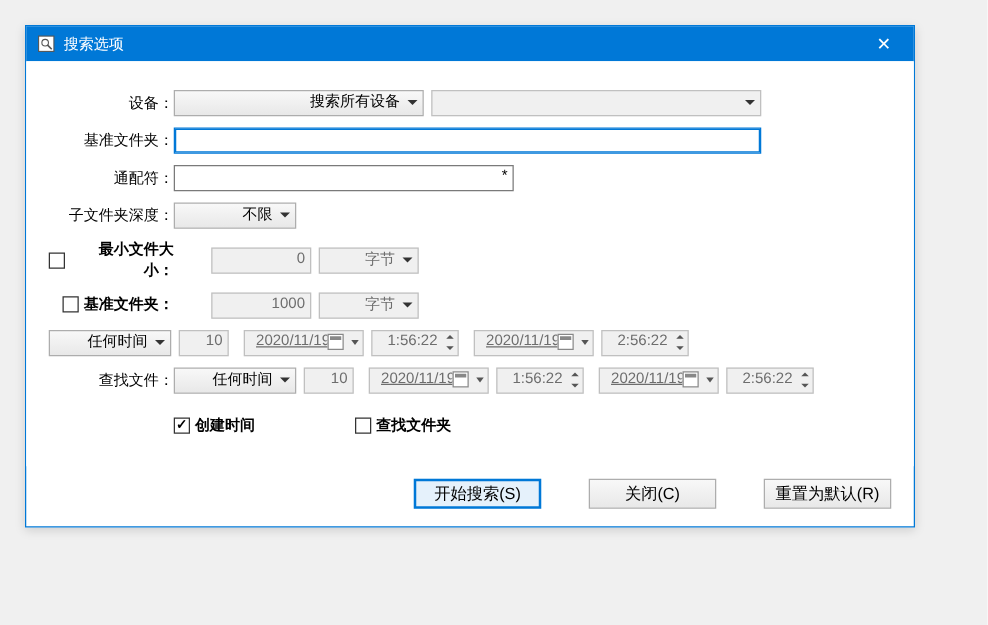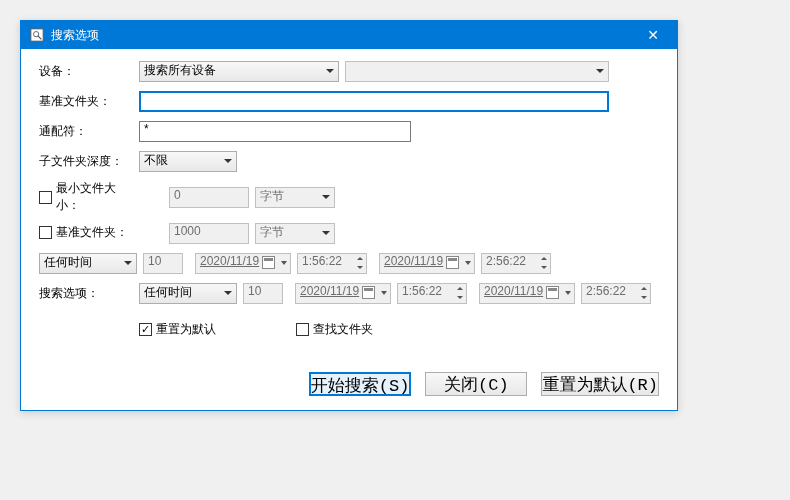--- a/index.html
+++ b/index.html
@@ -1,38 +1,38 @@
 <!DOCTYPE html>
 <html><head>
 <meta charset="utf-8">
 <style>
 * { box-sizing: border-box; margin: 0; padding: 0; }
 body { font-family: "Microsoft YaHei", "Segoe UI", sans-serif; font-size: 12px; background: #f0f0f0; padding: 20px; }
 
 .window {
-  width: 658px;
+  width: 712px;
   background: #fff;
   border: 1px solid #0078d7;
   box-shadow: 0 2px 8px rgba(0,0,0,0.15);
 }
 .titlebar {
   background: #0078d7;
   color: #fff;
   height: 28px;
   display: flex;
   align-items: center;
   padding: 0 8px;
   font-size: 12px;
 }
 .titlebar .icon { width: 16px; height: 16px; margin-right: 6px; display: inline-flex; align-items: center; justify-content: center; }
 .titlebar .icon svg { width: 14px; height: 14px; }
 .titlebar .title { flex: 1; }
 .titlebar .close { width: 32px; text-align: center; cursor: pointer; font-size: 14px; }
 
-.content { padding: 11px 18px 14px 18px; background: #fff; }
+.content { padding: 22px 18px 14px 18px; background: #fff; text-align: right; }
 
 .row { display: flex; align-items: center; margin-bottom: 8px; min-height: 22px; }
 .row.gap-top { margin-top: 6px; }
 .label { width: 100px; font-size: 12px; color: #000; }
 
 .select, .input, .num, .date, .time {
   height: 21px;
   border: 1px solid #7a7a7a;
   background: #fff;
   font-size: 12px;
@@ -56,21 +56,21 @@
   border-top: 4px solid #333;
   pointer-events: none;
 }
 .select.disabled, .input.disabled, .num.disabled, .date.disabled, .time.disabled {
   background: #f0f0f0;
   color: #6d6d6d;
   border-color: #c0c0c0;
 }
 .input.focus { border: 1px solid #0078d7; outline: 1px solid #0078d7; outline-offset: -2px; }
 
-.checkbox { display: inline-flex; align-items: center; gap: 4px; cursor: pointer; }
+.checkbox { display: inline-flex; align-items: center; gap: 4px; cursor: pointer; font-weight: bold; }
 .checkbox .box {
   width: 13px; height: 13px; border: 1px solid #333; background: #fff;
   display: inline-flex; align-items: center; justify-content: center;
 }
 .checkbox .box.checked::after { content: "✓"; font-size: 11px; line-height: 1; color: #000; }
 
 .date-wrap, .time-wrap { position: relative; display: inline-flex; align-items: center; }
 .date { width: 96px; padding-right: 26px; text-decoration: underline; }
 .date-wrap .cal {
   position: absolute; right: 16px; top: 3px; width: 13px; height: 13px;
@@ -89,22 +89,23 @@
 .time-wrap .spin div { flex:1; display:flex; align-items:center; justify-content:center; }
 .time-wrap .spin div::after { content:""; border-left:3px solid transparent; border-right:3px solid transparent; }
 .time-wrap .spin .up::after { border-bottom:3px solid #555; }
 .time-wrap .spin .dn::after { border-top:3px solid #555; }
 
 .btns { display: flex; justify-content: flex-end; gap: 14px; padding: 10px 18px 14px; border-top: none; }
 .btn {
   min-width: 102px; height: 24px;
   border: 1px solid #adadad;
   background: linear-gradient(#f8f8f8,#e8e8e8);
-  font-size: 17px; font-family: Liberation Mono, monospace;
+  font-size: 13px; font-family: Liberation Sans, sans-serif;
   cursor: pointer;
+  margin-left: 24px;
 }
 .btn.primary { border: 2px solid #0078d7; background:#e5f1fb; }
 
 .spacer { width: 6px; display:inline-block; }
 </style>
 </head>
 <body>
 
 <div class="window">
   <div class="titlebar">
@@ -211,21 +212,21 @@
       <span class="time-wrap">
           <div class="time disabled">2:56:22</div>
           <span class="spin">
             <div class="up"></div>
             <div class="dn"></div>
           </span>
         </span>
     </div>
 
     <div class="row">
-      <div class="label">搜索选项：</div>
+      <div class="label">查找文件：</div>
       <span class="select-wrap">
           <div class="select" style="width:98px">任何时间</div>
         </span>
       <span class="spacer"></span>
       <div class="input disabled" style="width:40px">10</div>
       <span class="spacer"></span>
         <span class="spacer"></span>
       <span class="date-wrap">
           <div class="date disabled">2020/11/19</div>
           <span class="cal"></span>
@@ -253,21 +254,21 @@
             <div class="up"></div>
             <div class="dn"></div>
           </span>
         </span>
     </div>
 
     <div class="row gap-top" style="margin-top:14px">
       <div class="label"></div>
       <span class="checkbox">
         <span class="box checked"></span>
-        <span>重置为默认</span>
+        <span>创建时间</span>
       </span>
       <div style="width:80px"></div>
       <span class="checkbox">
         <span class="box"></span>
         <span>查找文件夹</span>
       </span>
     </div>
 
   </div>
 

